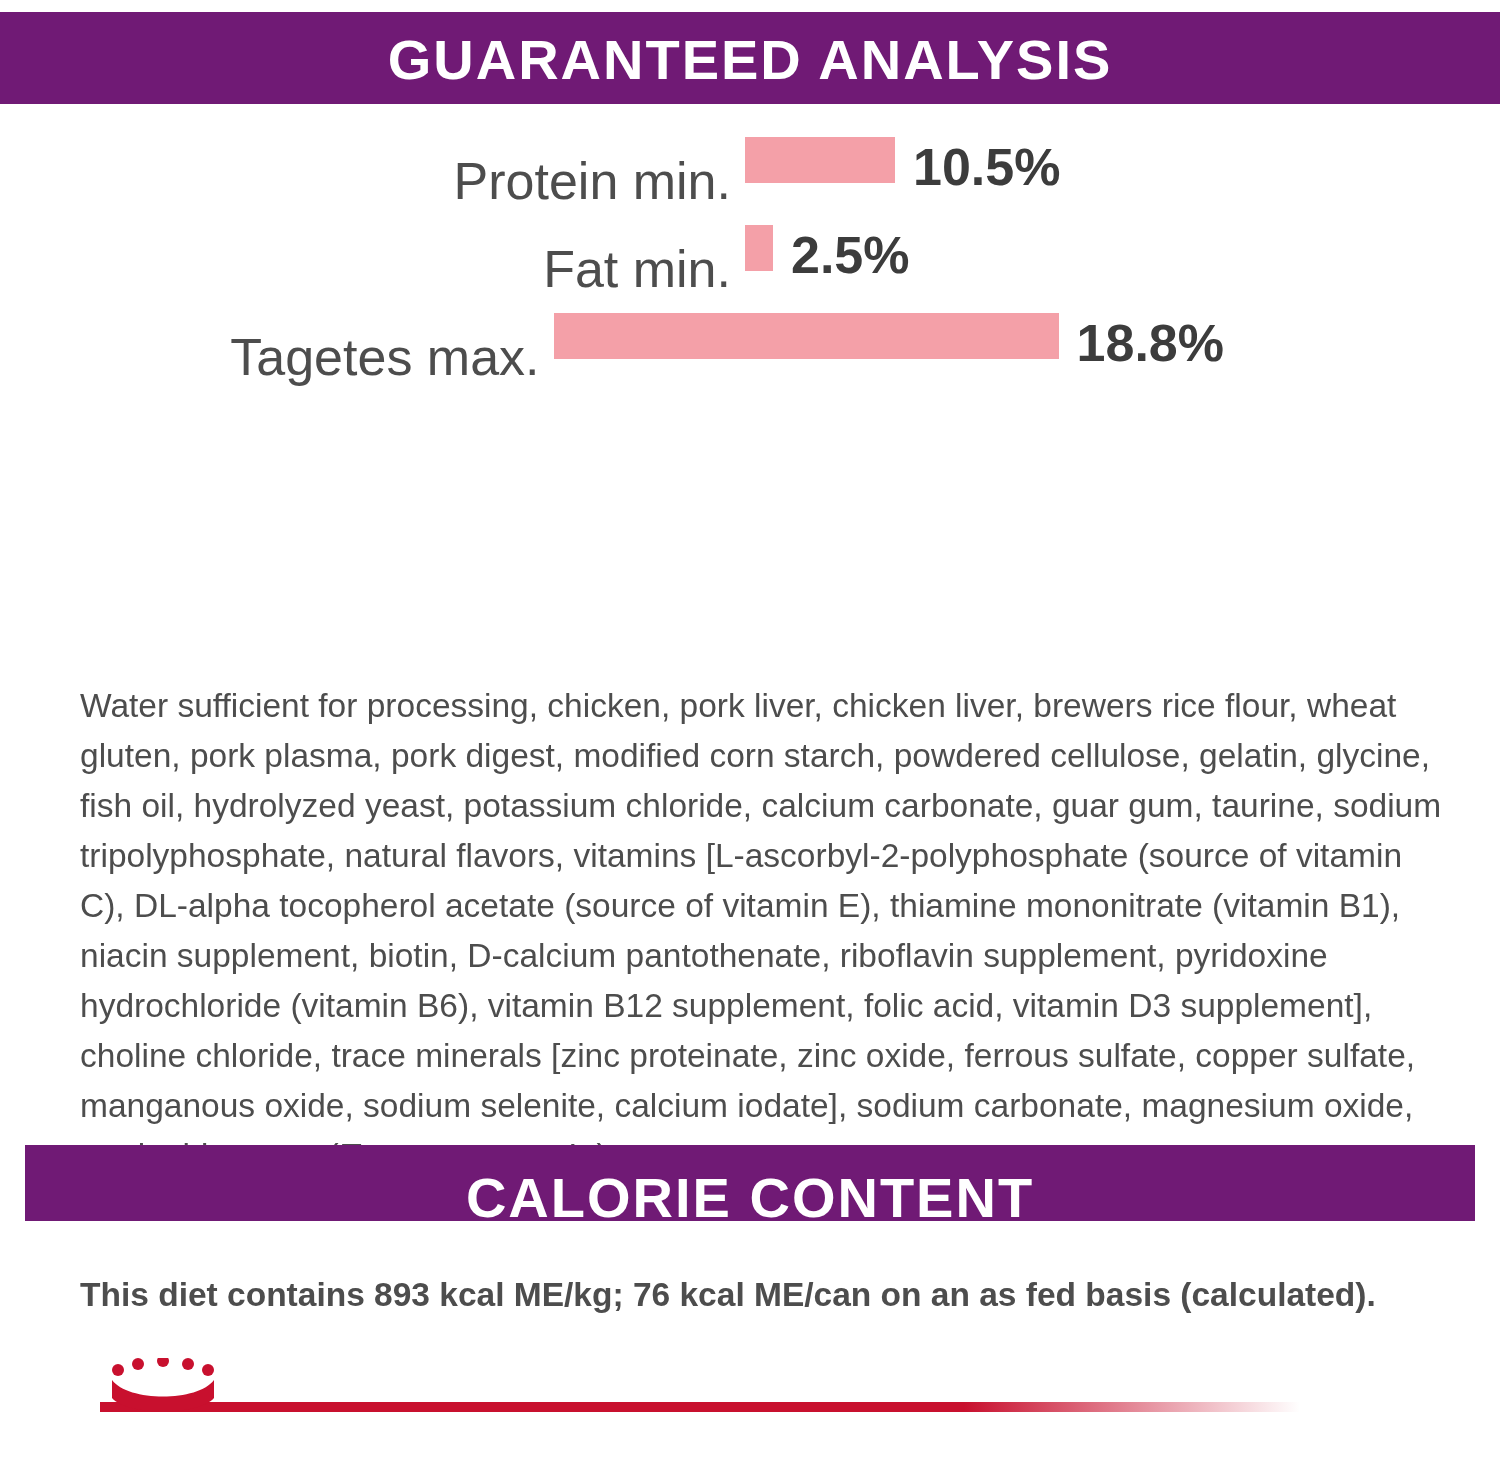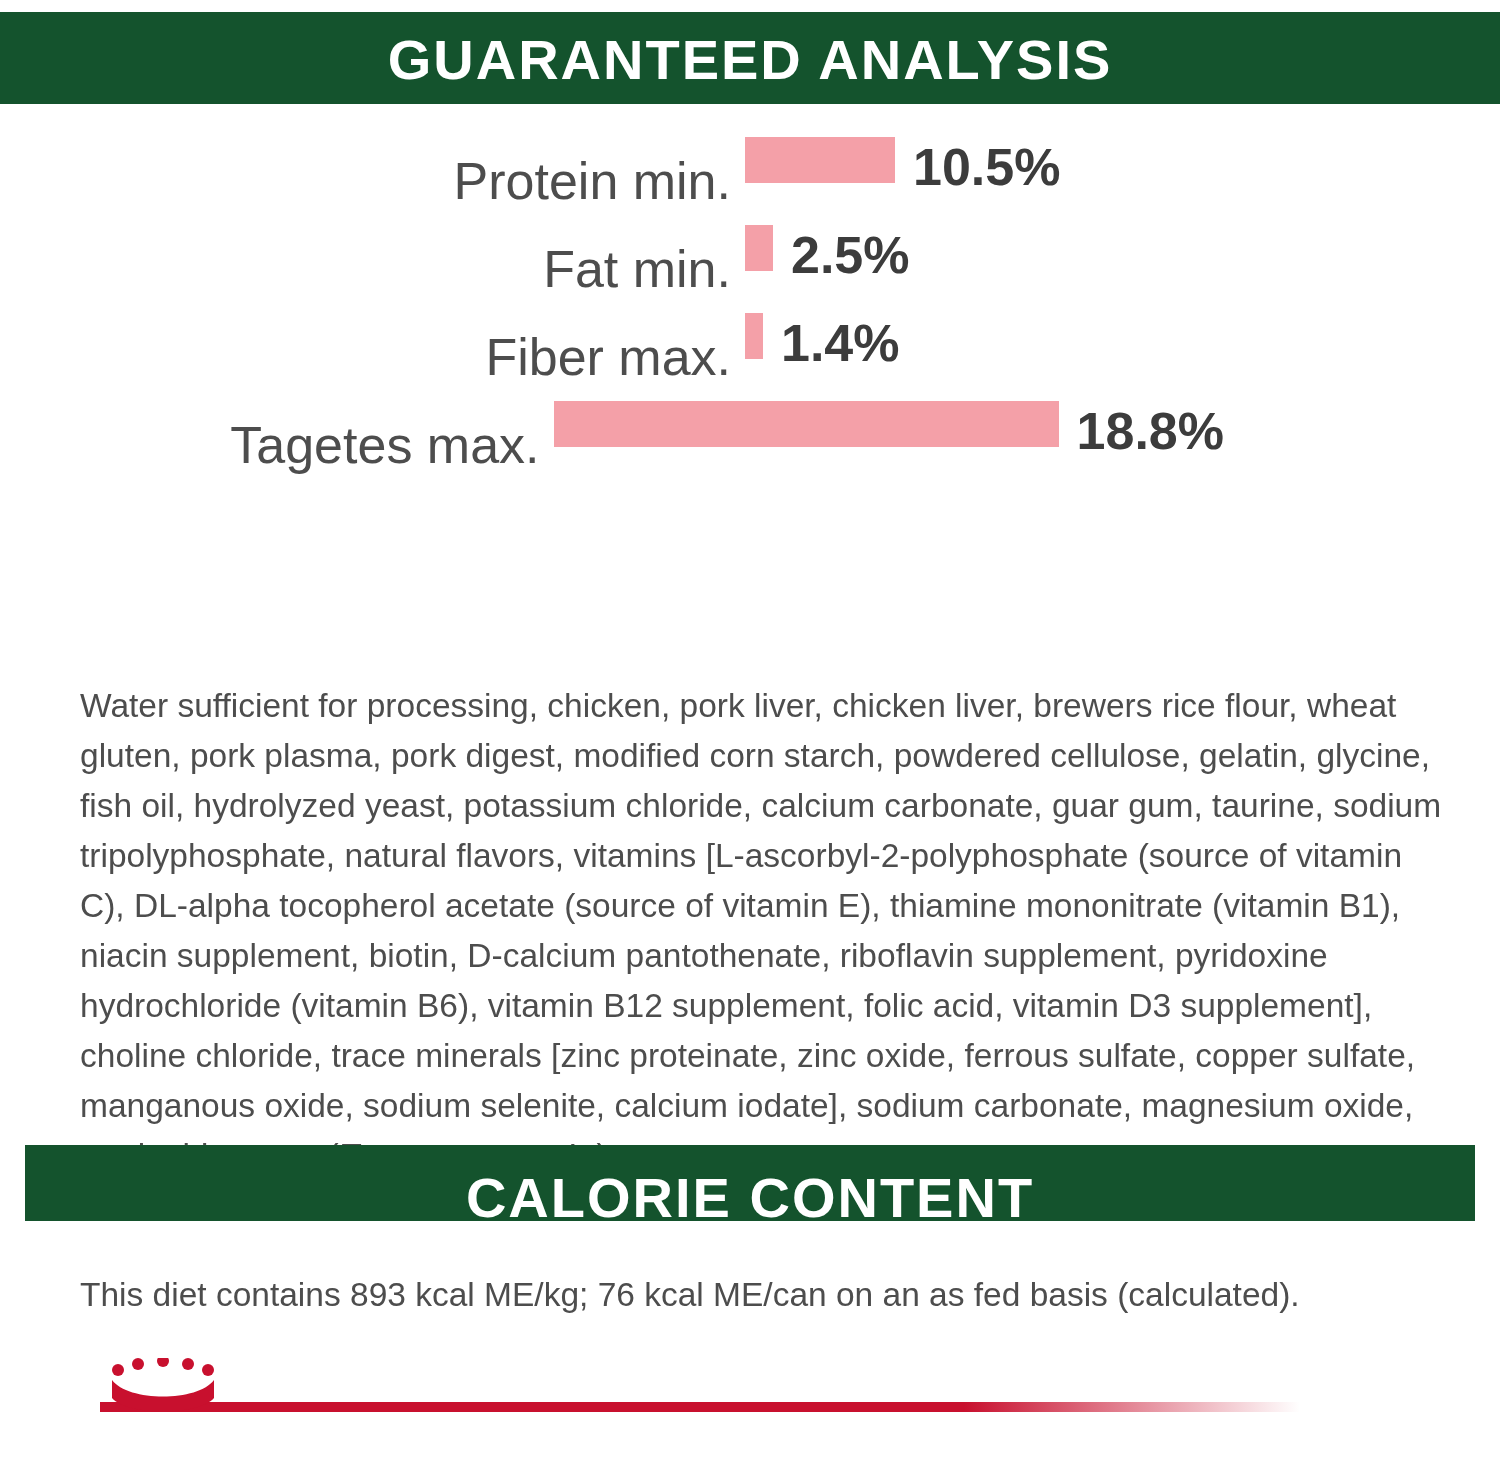--- a/index.html
+++ b/index.html
@@ -17,21 +17,21 @@
 
   .page {
     position: relative;
     width: 1500px;
     height: 1460px;
     background: #ffffff;
   }
 
   
   .section-bar {
-    background: #14532d;
+    background: #701a75;
     color: #ffffff;
     text-align: center;
     font-weight: bold;
     letter-spacing: 2px;
     text-transform: uppercase;
     font-size: 56px;
     line-height: 1;
     padding: 24px 0 26px 0;
     box-sizing: border-box;
     width: 1500px;
@@ -115,20 +115,21 @@
 
   
   .calorie-body {
     position: absolute;
     left: 80px;
     top: 1272px;
     width: 1372px;
     font-size: 33.5px;
     line-height: 46px;
     color: #4d4d4d;
+    font-weight: bold;
   }
 
   
   .footer {
     position: absolute;
     left: 0;
     bottom: 0;
     width: 1500px;
     height: 120px;
   }
@@ -166,27 +167,20 @@
     </div>
 
     <div class="ga-row">
       <div class="ga-label">Fat min.</div>
       <div class="ga-barwrap">
         <div class="ga-bar" style="width:28px"></div>
         <div class="ga-value">2.5%</div>
       </div>
     </div>
 
-    <div class="ga-row">
-      <div class="ga-label">Fiber max.</div>
-      <div class="ga-barwrap">
-        <div class="ga-bar" style="width:18px"></div>
-        <div class="ga-value">1.4%</div>
-      </div>
-    </div>
 
     <div class="ga-row">
       <div class="ga-label">Tagetes max.</div>
       <div class="ga-barwrap">
         <div class="ga-bar" style="width:505px"></div>
         <div class="ga-value">18.8%</div>
       </div>
     </div>
 
   </div>

